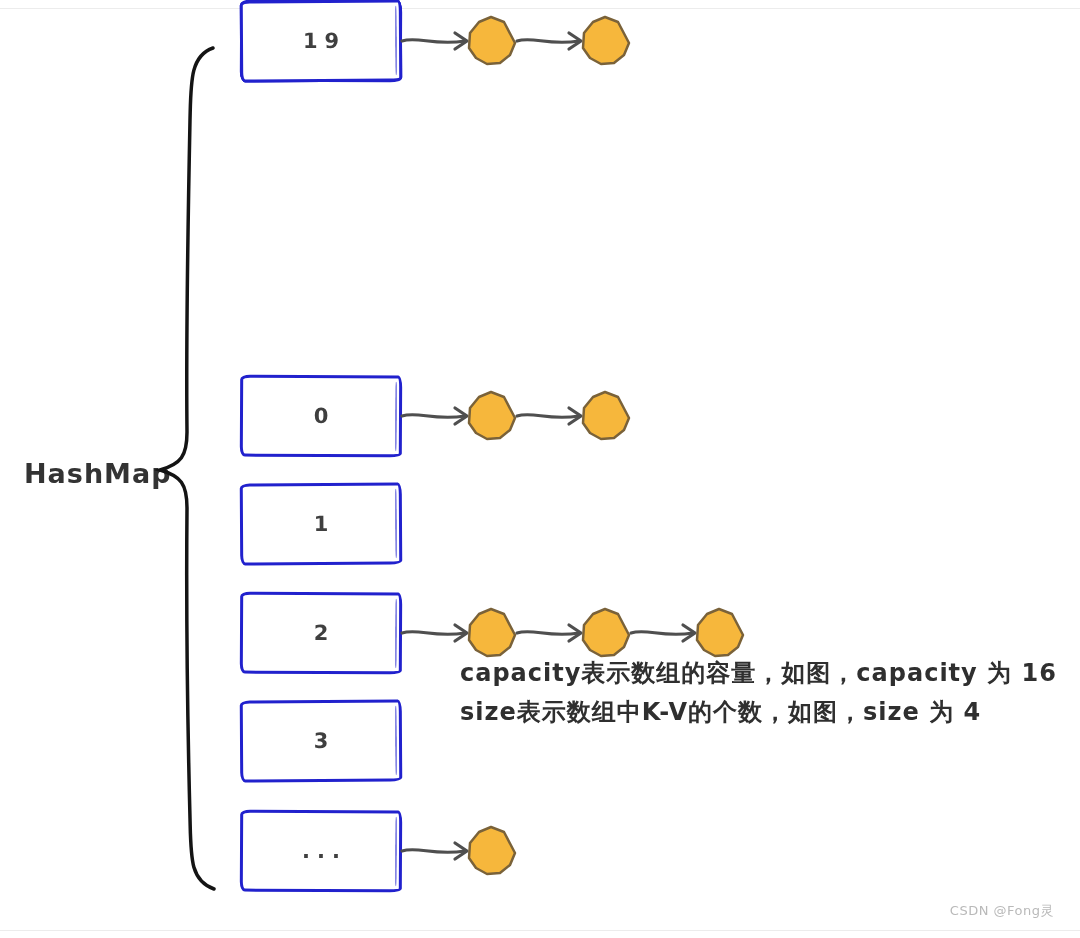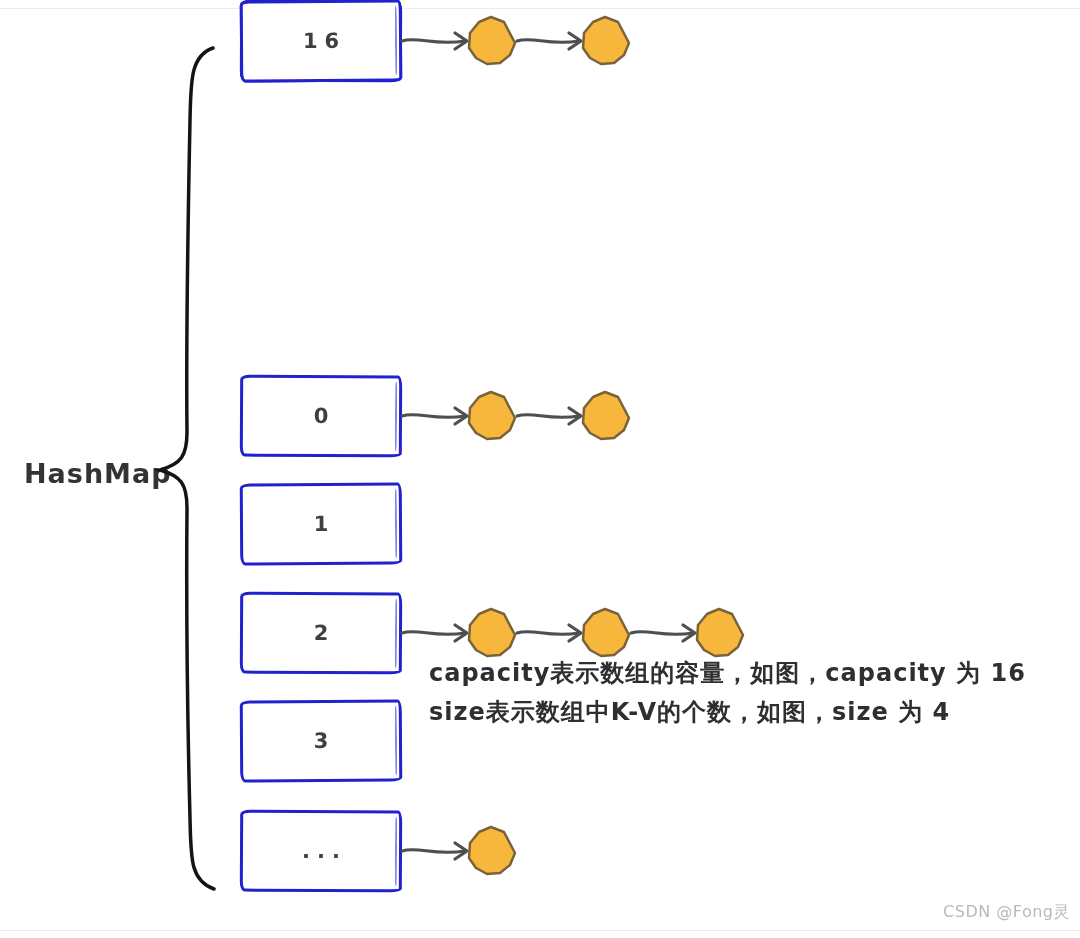--- a/index.html
+++ b/index.html
@@ -56,29 +56,29 @@
     border-right:2px solid rgba(33,33,205,.55);
     border-radius:60% / 10px;
   }
   .bucket-index{
     font-size:21px;color:#3f3f3f;font-weight:bold;
     letter-spacing:7px;text-indent:7px;
   }
   .chain-svg{position:absolute;left:160px;top:1px;}
 
   .annotation{
-    position:absolute;left:429px;top:654px;width:600px;
+    position:absolute;left:460px;top:654px;width:600px;
     font-size:24px;line-height:39px;color:#2f2f2f;
     font-weight:bold;letter-spacing:1px;
   }
   .annotation .line{white-space:nowrap;}
 
   .watermark{
-    position:absolute;right:10px;top:902px;
-    font-size:16px;color:var(--watermark);letter-spacing:.5px;text-align:right;
+    position:absolute;right:26px;top:902px;
+    font-size:13px;color:var(--watermark);letter-spacing:.5px;text-align:right;
   }
 </style>
 </head>
 <body>
 
 <div class="canvas">
 
   <div class="frame-line frame-top"></div>
   <div class="frame-line frame-bottom"></div>
 
@@ -159,21 +159,21 @@
 
   <div class="bucket-row">
     <div class="bucket-box">
       <span class="bucket-index">14</span>
     </div>
     <svg class="chain-svg" width="440" height="80" viewBox="0 0 440 80"></svg>
   </div>
 
   <div class="bucket-row">
     <div class="bucket-box">
-      <span class="bucket-index">16</span>
+      <span class="bucket-index">19</span>
     </div>
     <svg class="chain-svg" width="440" height="80" viewBox="0 0 440 80">
         <path d="M2,40 C18,35 33.5,45 65,40" fill="none" stroke="#4f4f4f" stroke-width="3.2" stroke-linecap="round" stroke-linejoin="round"></path>
         <path d="M55,32 L67,40 L55,48" fill="none" stroke="#4f4f4f" stroke-width="3.2" stroke-linecap="round" stroke-linejoin="round"></path>
         <path d="M79,21 L91,16 L104,21 L115,42 L110,54 L100,62 L87,63 L76,57 L69,47 L70,32 Z" fill="#f6b73c" stroke="#7a6239" stroke-width="2.5" stroke-linecap="round" stroke-linejoin="round"></path>
         <path d="M117,40 C133,35 148,45 179,40" fill="none" stroke="#4f4f4f" stroke-width="3.2" stroke-linecap="round" stroke-linejoin="round"></path>
         <path d="M169,32 L181,40 L169,48" fill="none" stroke="#4f4f4f" stroke-width="3.2" stroke-linecap="round" stroke-linejoin="round"></path>
         <path d="M229,42 L224,54 L214,62 L201,63 L190,57 L183,47 L184,32 L193,21 L205,16 L218,21 Z" fill="#f6b73c" stroke="#7a6239" stroke-width="2.5" stroke-linecap="round" stroke-linejoin="round"></path>
       </svg>
   </div>

